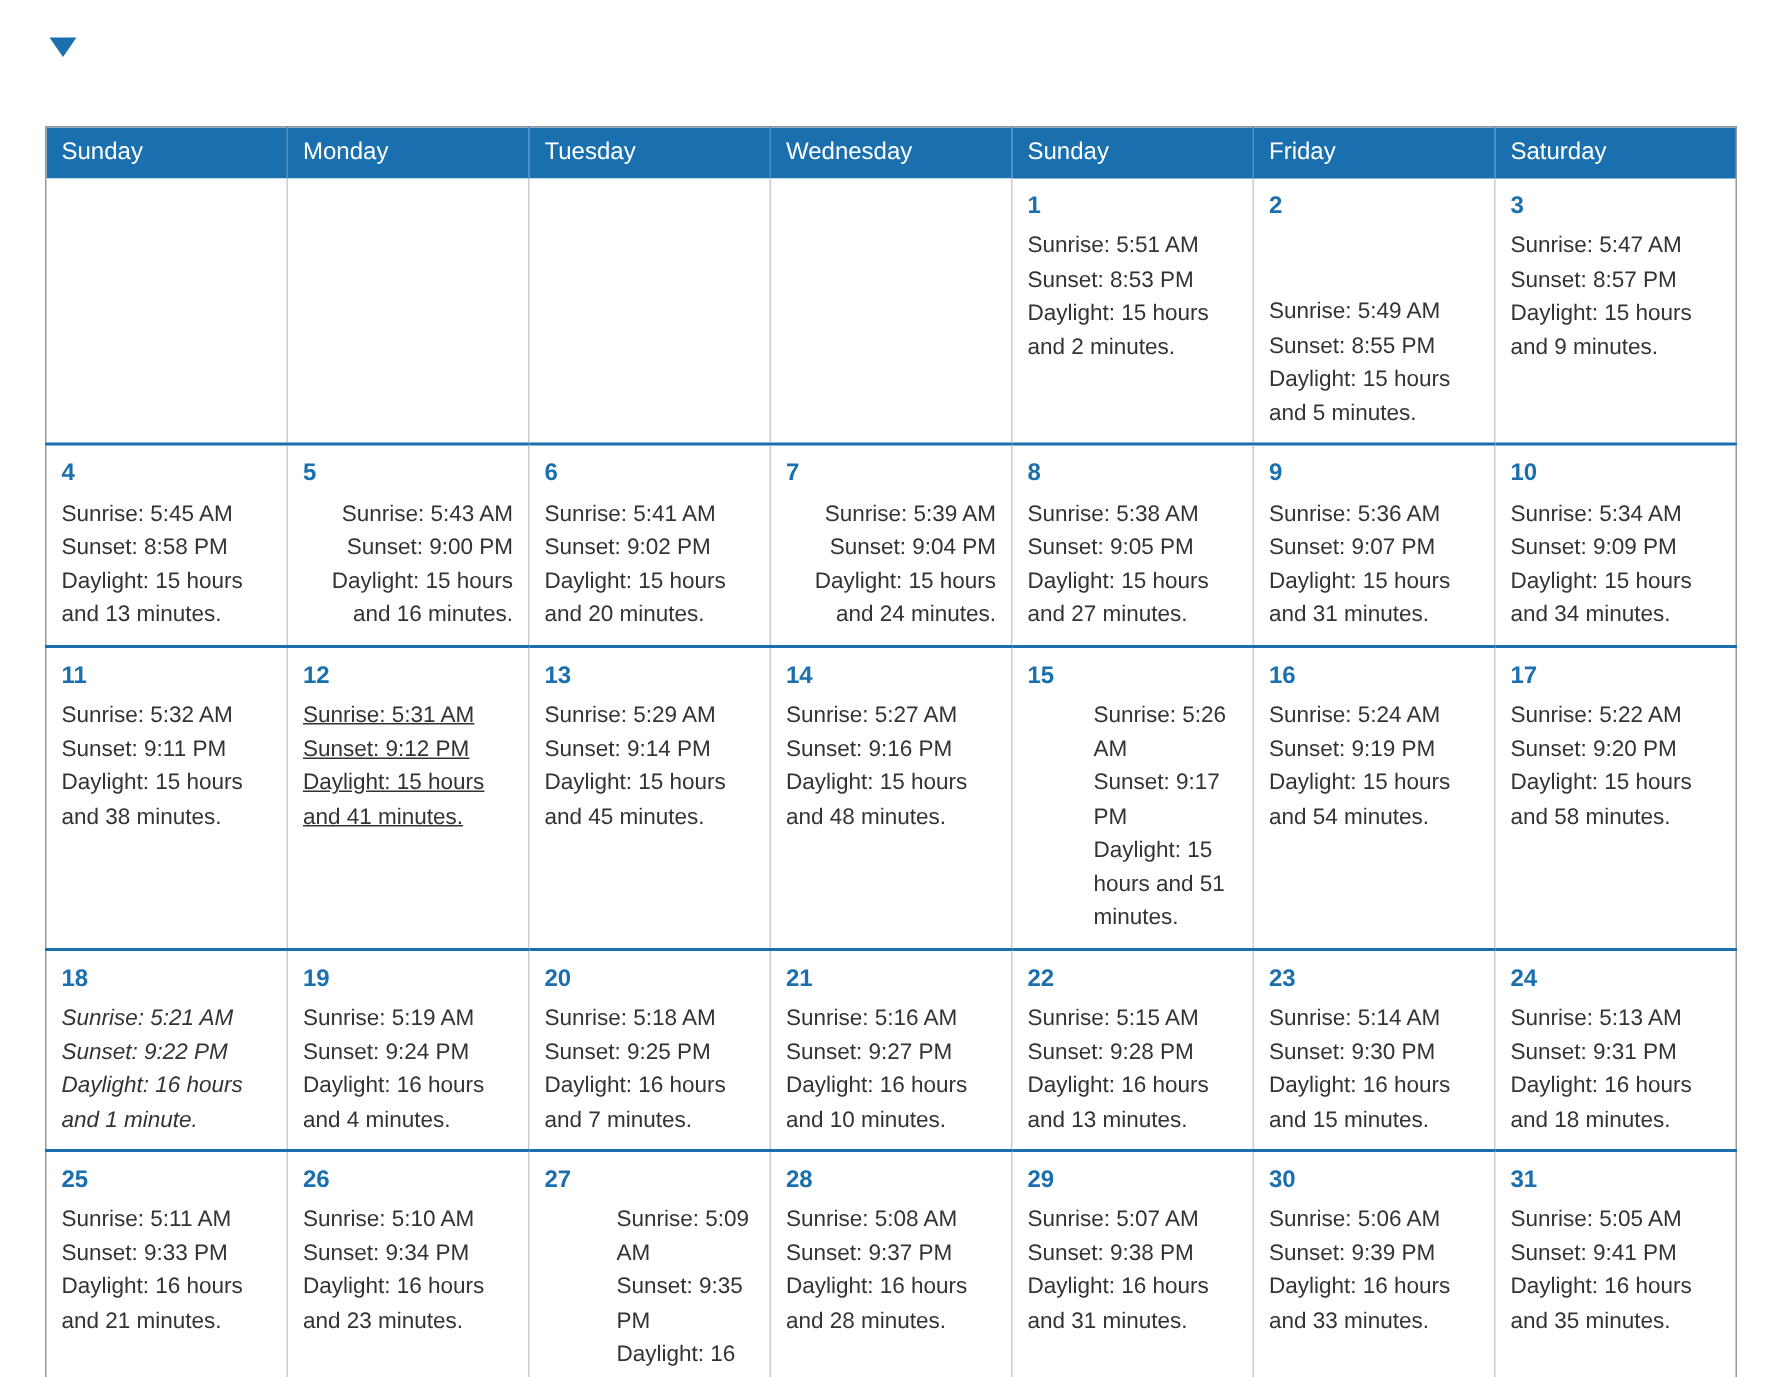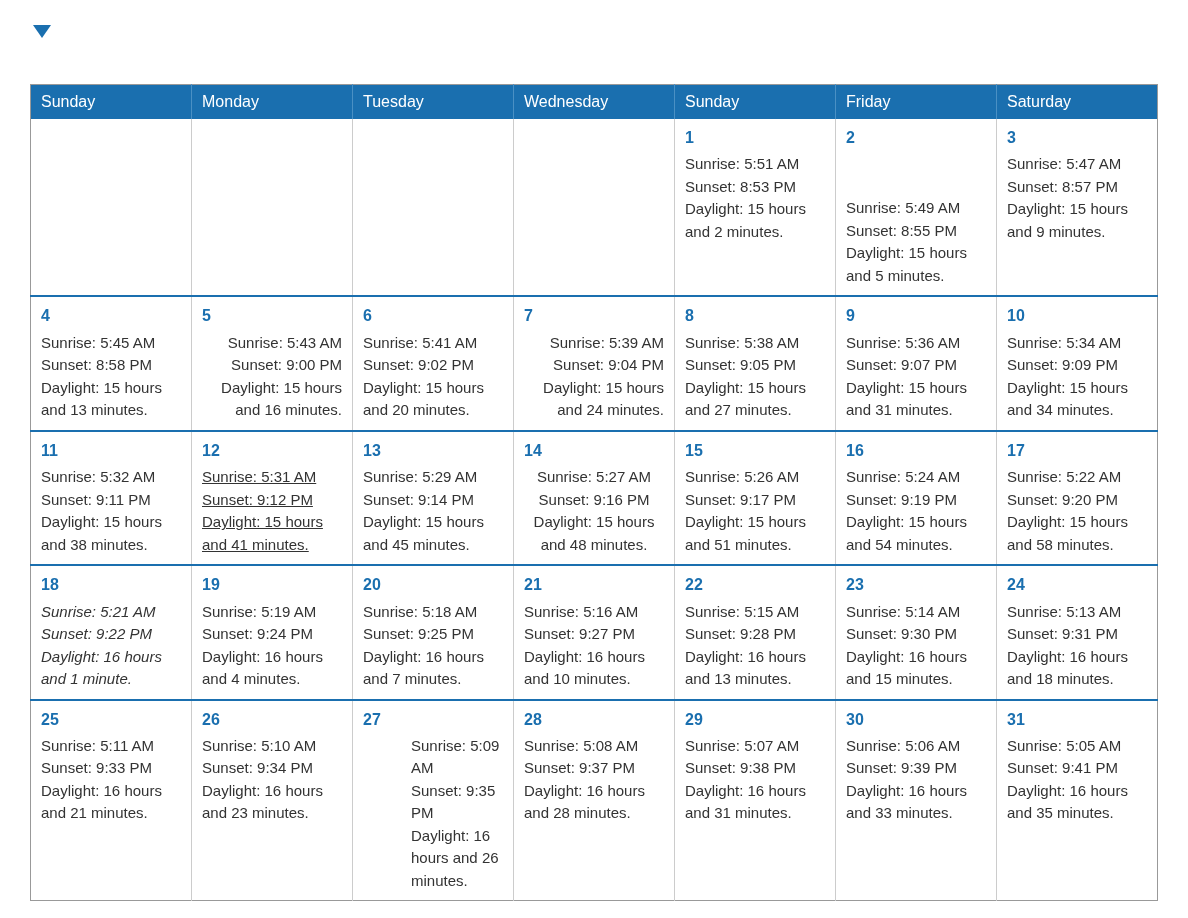--- a/index.html
+++ b/index.html
@@ -210,27 +210,27 @@
 Daylight: 15 hours and 41 minutes.</div>
         </td>
         <td>
           <span class="day-number">13</span>
           <div class="day-info" style="white-space: pre-line;">Sunrise: 5:29 AM
 Sunset: 9:14 PM
 Daylight: 15 hours and 45 minutes.</div>
         </td>
         <td>
           <span class="day-number">14</span>
-          <div class="day-info" style="white-space: pre-line; text-align: center;">Sunrise: 5:27 AM
+          <div class="day-info" style="white-space: pre-line;">Sunrise: 5:27 AM
 Sunset: 9:16 PM
 Daylight: 15 hours and 48 minutes.</div>
         </td>
         <td>
           <span class="day-number">15</span>
-          <div class="day-info" style="white-space: pre-line;">Sunrise: 5:26 AM
+          <div class="day-info" style="white-space: pre-line; margin-left: 44px;">Sunrise: 5:26 AM
 Sunset: 9:17 PM
 Daylight: 15 hours and 51 minutes.</div>
         </td>
         <td>
           <span class="day-number">16</span>
           <div class="day-info" style="white-space: pre-line;">Sunrise: 5:24 AM
 Sunset: 9:19 PM
 Daylight: 15 hours and 54 minutes.</div>
         </td>
         <td>

